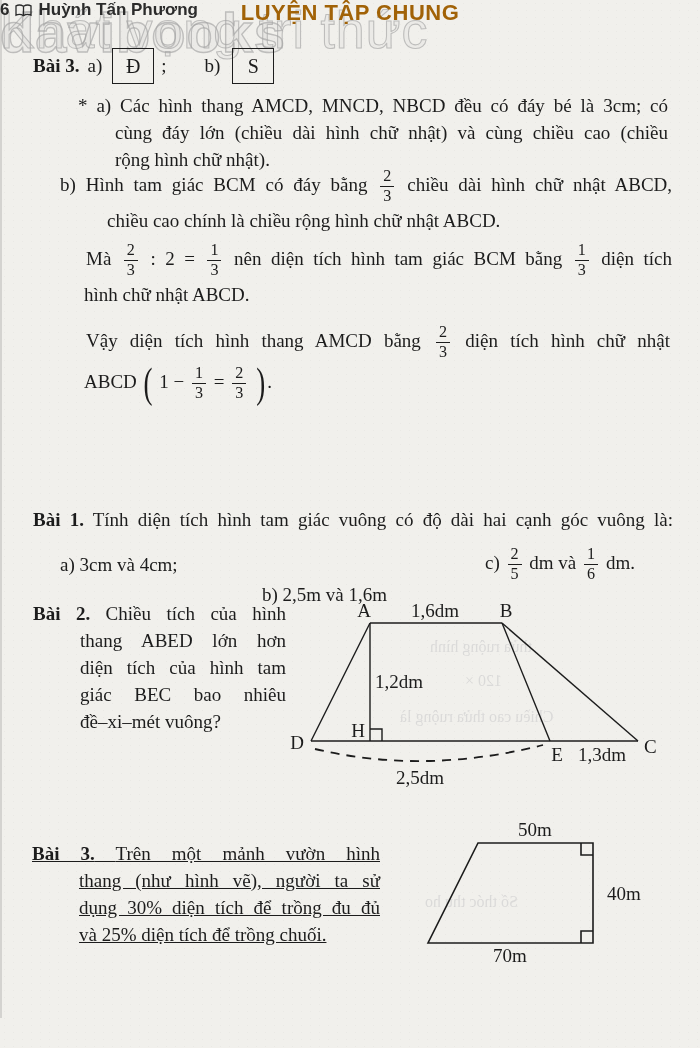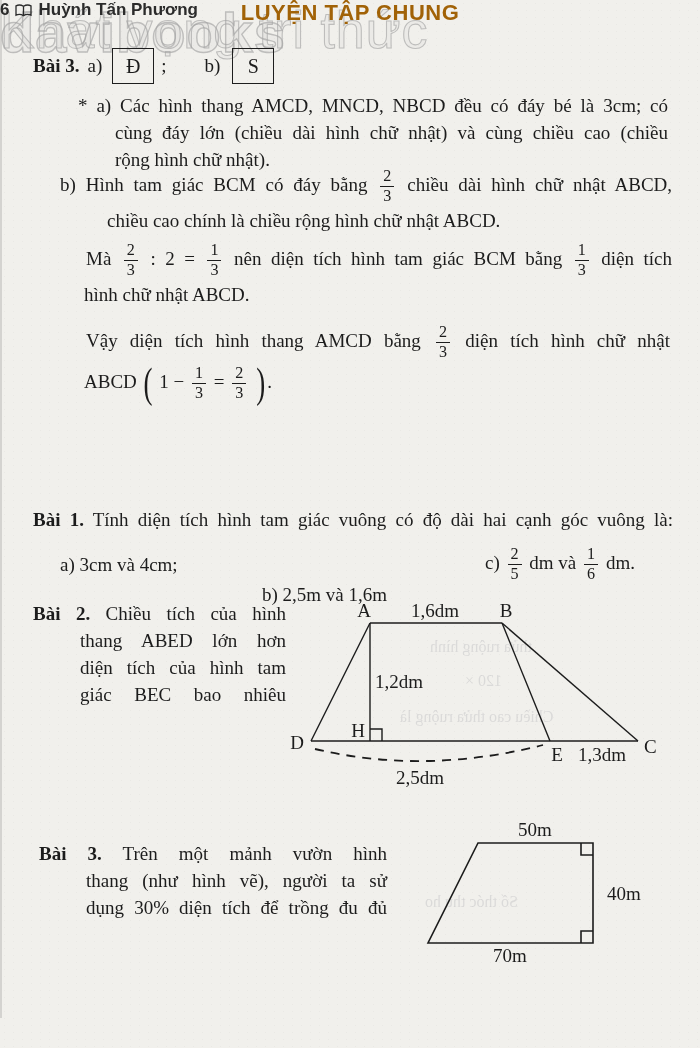--- a/index.html
+++ b/index.html
@@ -199,20 +199,21 @@
 </div>
 
 <div class="abs content" style="left:33px; top:600px; width:253px;">
   <div class="line jfull">
     <span class="bold">Bài 2.</span>
     <span>Chiều tích của hình</span>
   </div>
   <div class="line jfull cont-sm">thang ABED lớn hơn</div>
   <div class="line jfull cont-sm">diện tích của hình tam</div>
   <div class="line jfull cont-sm">giác BEC bao nhiêu</div>
+  <div class="line cont-sm">đề–xi–mét vuông?</div>
 </div>
 
 <svg class="abs content" style="left:285px; top:593px;" width="400" height="205" viewBox="0 0 400 205">
   <g stroke="#1c1c1c" stroke-width="1.4" fill="none">
     <line x1="85" y1="30" x2="217" y2="30"></line>
     <line x1="26" y1="148" x2="353" y2="148"></line>
     <line x1="85" y1="30" x2="26" y2="148"></line>
     <line x1="85" y1="30" x2="85" y2="148"></line>
     <line x1="217" y1="30" x2="265" y2="148"></line>
     <line x1="217" y1="30" x2="353" y2="148"></line>
@@ -224,27 +225,28 @@
   <text x="221" y="24" text-anchor="middle">B</text>
   <text x="90" y="95" text-anchor="start">1,2dm</text>
   <text x="80" y="144" text-anchor="end">H</text>
   <text x="12" y="156" text-anchor="middle">D</text>
   <text x="272" y="168" text-anchor="middle">E</text>
   <text x="317" y="168" text-anchor="middle">1,3dm</text>
   <text x="359" y="160" text-anchor="start">C</text>
   <text x="135" y="191" text-anchor="middle">2,5dm</text>
 </svg>
 
-<div class="abs content" style="left:39px; top:840px; width:348px;">
+<div class="abs content" style="left:32px; top:840px; width:348px;text-decoration:underline;">
   <div class="line jfull">
     <span class="bold">Bài 3.</span>
     <span>Trên một mảnh vườn hình</span>
   </div>
   <div class="line jfull cont-sm">thang (như hình vẽ), người ta sử</div>
   <div class="line jfull cont-sm">dụng 30% diện tích để trồng đu đủ</div>
+  <div class="line cont-sm">và 25% diện tích để trồng chuối.</div>
 </div>
 
 <svg class="abs content" style="left:415px; top:818px;" width="270" height="155" viewBox="0 0 270 155">
   <g stroke="#1c1c1c" stroke-width="1.6" fill="none">
     <polygon points="63,25 178,25 178,125 13,125"></polygon>
     <path d="M 166 25 V 37 H 178"></path>
     <path d="M 166 125 V 113 H 178"></path>
   </g>
   <text x="120" y="18" text-anchor="middle">50m</text>
   <text x="192" y="82" text-anchor="start">40m</text>

